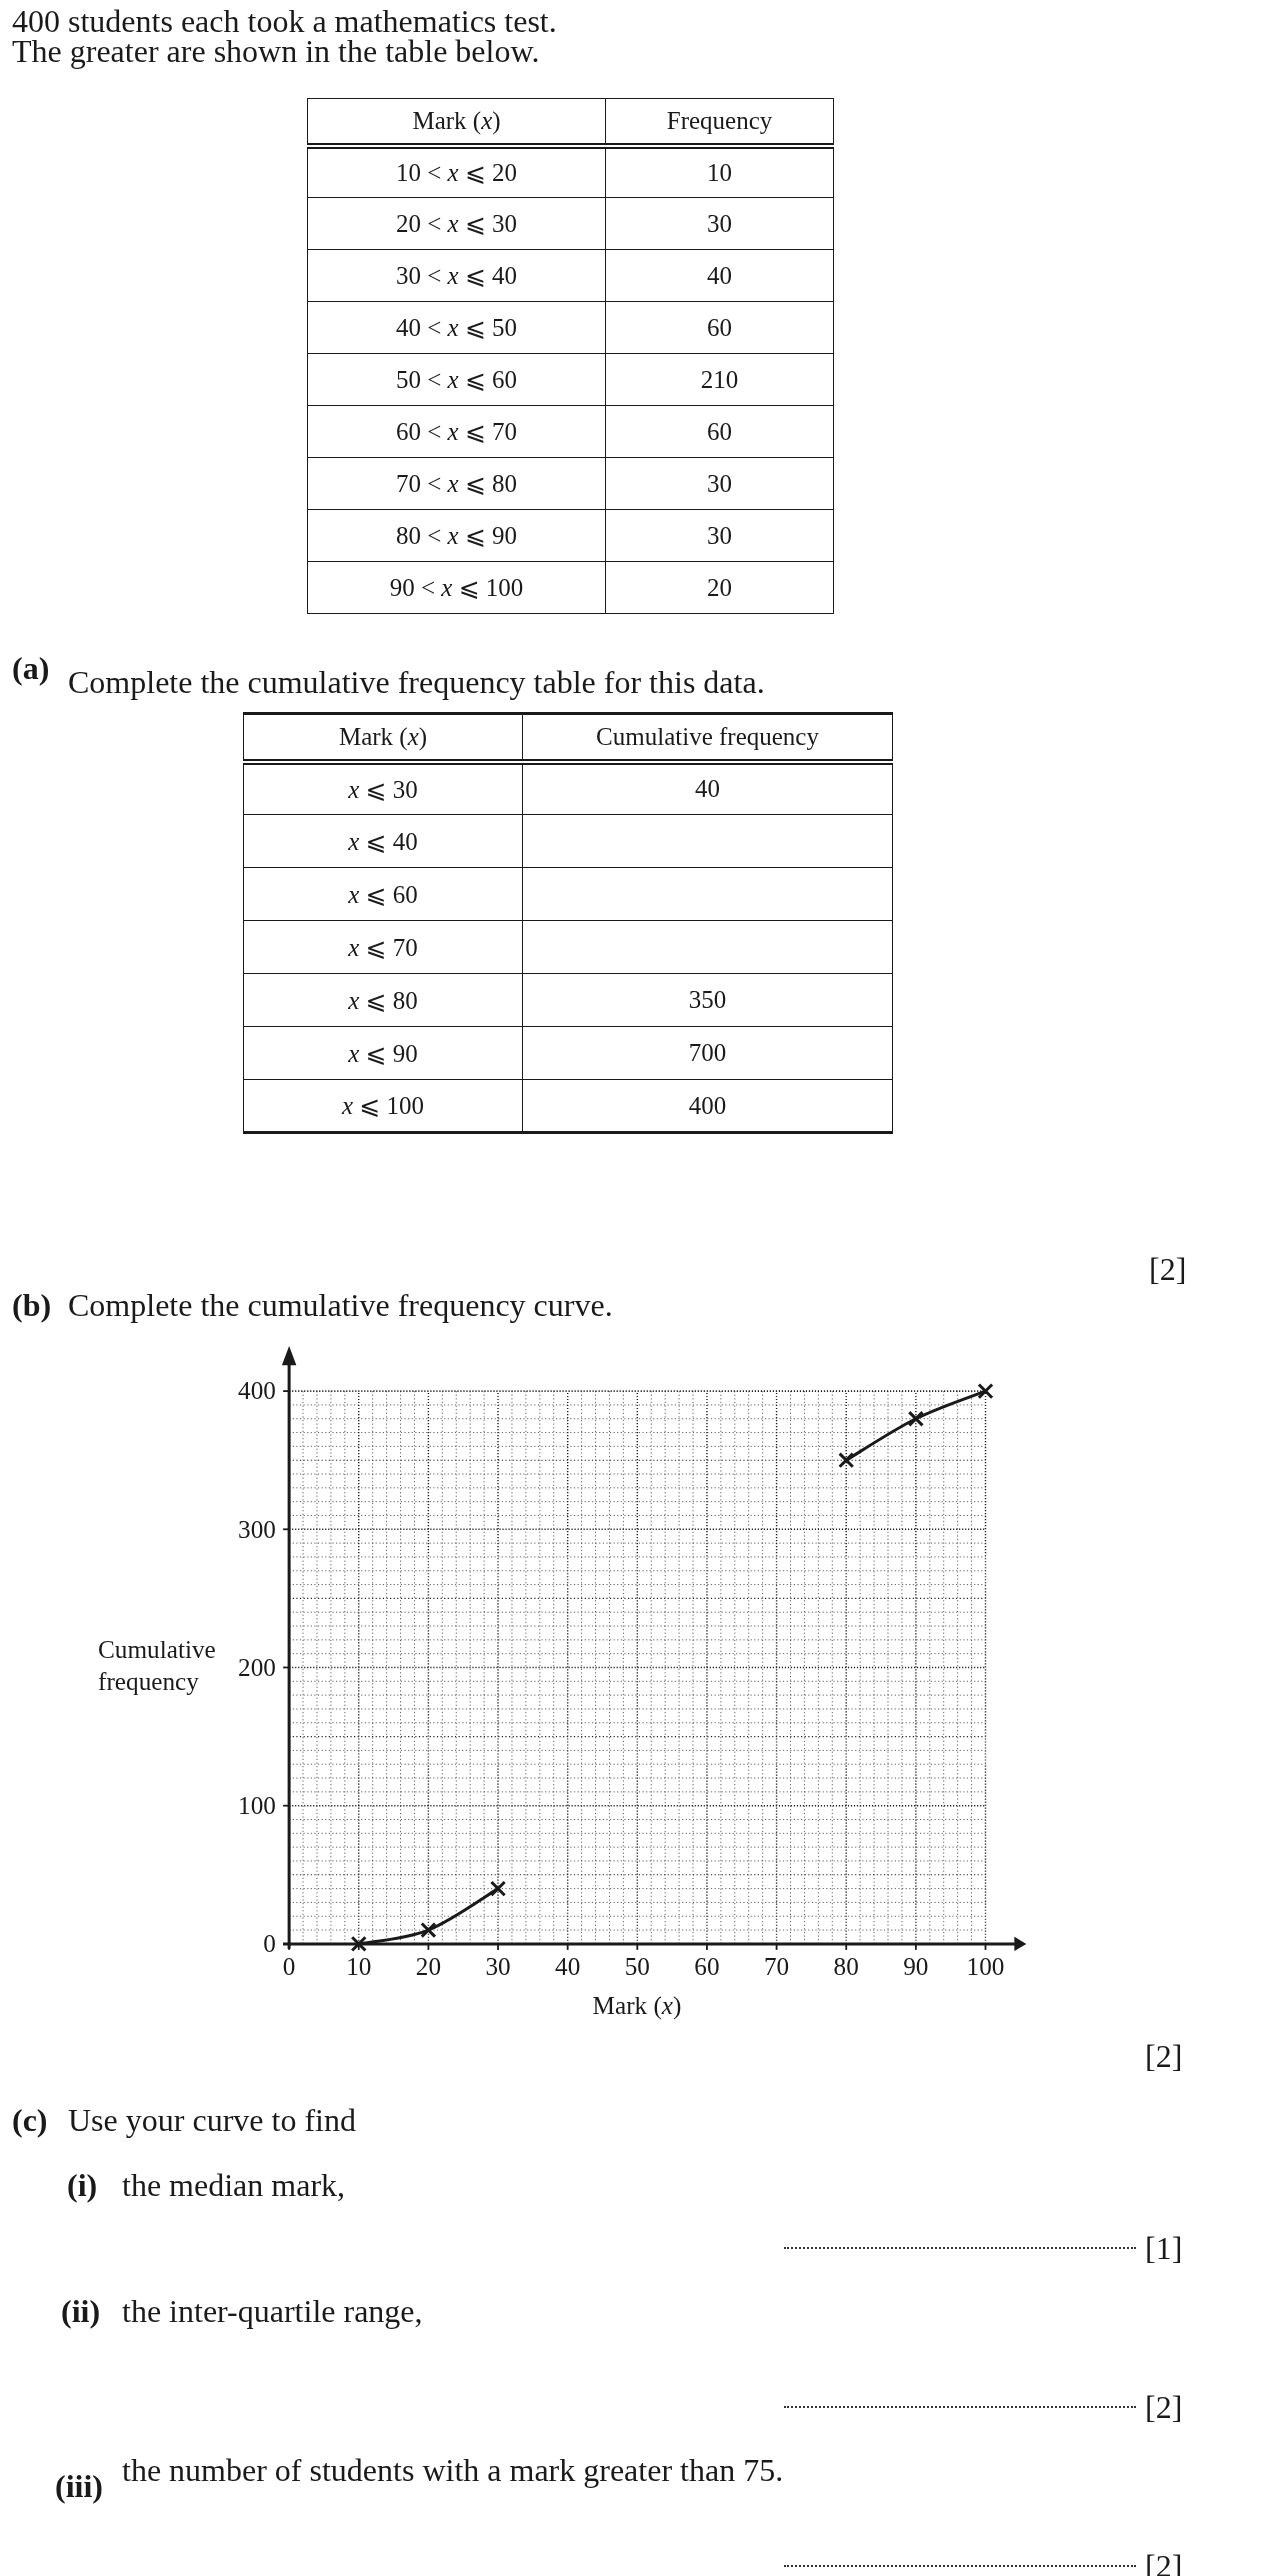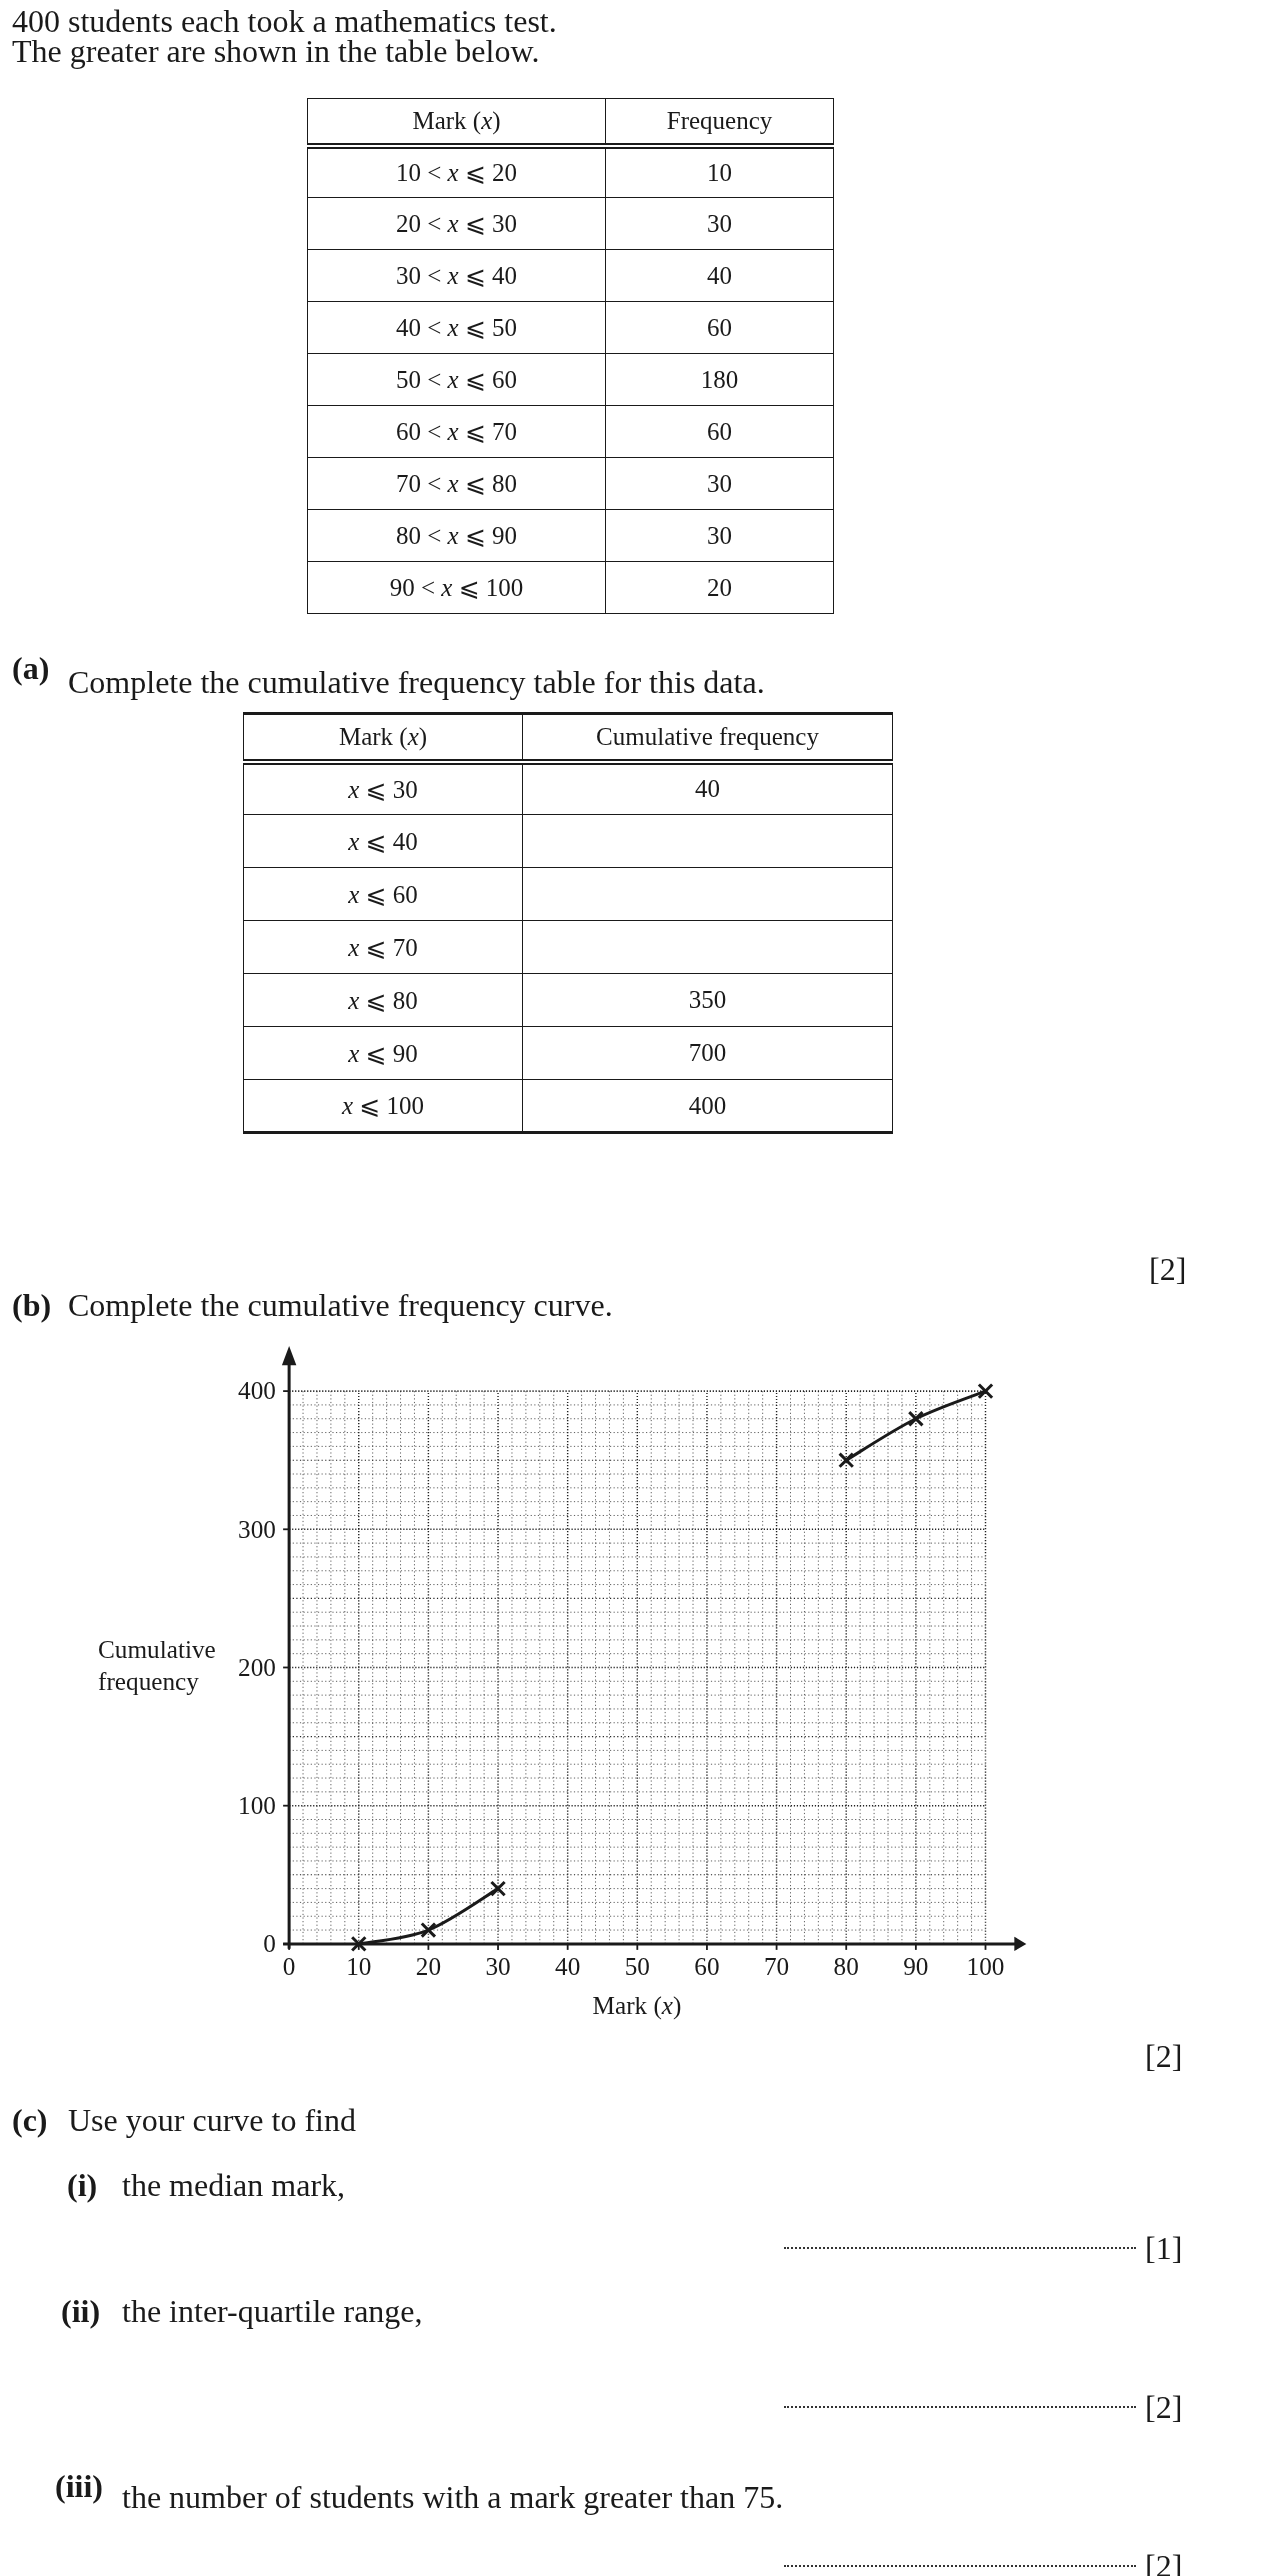--- a/index.html
+++ b/index.html
@@ -56,21 +56,21 @@
       <tr style="height: 52px;">
         <td><span>30</span> &lt; <span class="i">x</span> ⩽ <span>40</span></td>
         <td>40</td>
       </tr>
       <tr style="height: 52px;">
         <td><span>40</span> &lt; <span class="i">x</span> ⩽ <span>50</span></td>
         <td>60</td>
       </tr>
       <tr style="height: 52px;">
         <td><span>50</span> &lt; <span class="i">x</span> ⩽ <span>60</span></td>
-        <td>180</td>
+        <td>210</td>
       </tr>
       <tr style="height: 52px;">
         <td><span>60</span> &lt; <span class="i">x</span> ⩽ <span>70</span></td>
         <td>60</td>
       </tr>
       <tr style="height: 52px;">
         <td><span>70</span> &lt; <span class="i">x</span> ⩽ <span>80</span></td>
         <td>30</td>
       </tr>
       <tr style="height: 52px;">
@@ -321,16 +321,16 @@
 <div class="t" style="left:122px; top:2169px;">the median mark,</div>
 <div class="ans-line" style="left:784px; top:2247px; width:352px;"></div>
 <div class="t" style="left:1145px; top:2232px;">[1]</div>
 
 <div class="t b" style="left:61px; top:2295px;">(ii)</div>
 <div class="t" style="left:122px; top:2295px;">the inter-quartile range,</div>
 <div class="ans-line" style="left:784px; top:2406px; width:352px;"></div>
 <div class="t" style="left:1145px; top:2391px;">[2]</div>
 
 <div class="t b" style="left:55px; top:2454px;margin-top:16px;">(iii)</div>
-<div class="t" style="left:122px; top:2454px;margin-top:27px;">the number of students with a mark greater than 75.</div>
+<div class="t" style="left:122px; top:2454px;">the number of students with a mark greater than 75.</div>
 <div class="ans-line" style="left:784px; top:2565px; width:352px;"></div>
 <div class="t" style="left:1145px; top:2550px;">[2]</div>
 
 
 </body></html>

